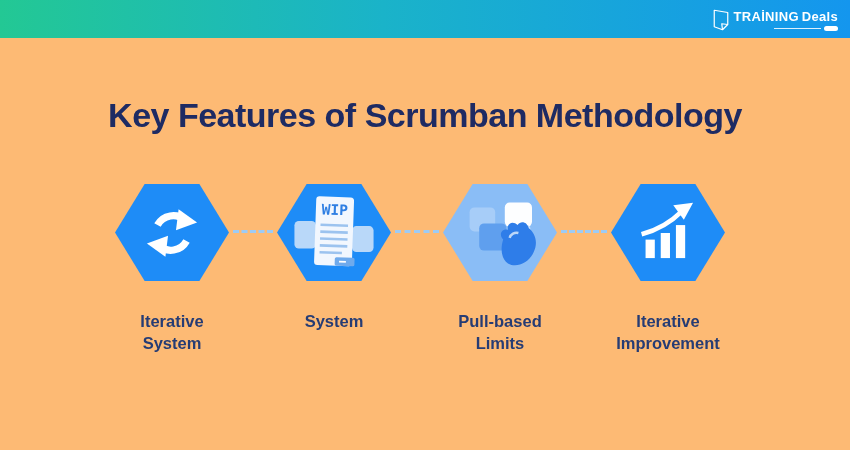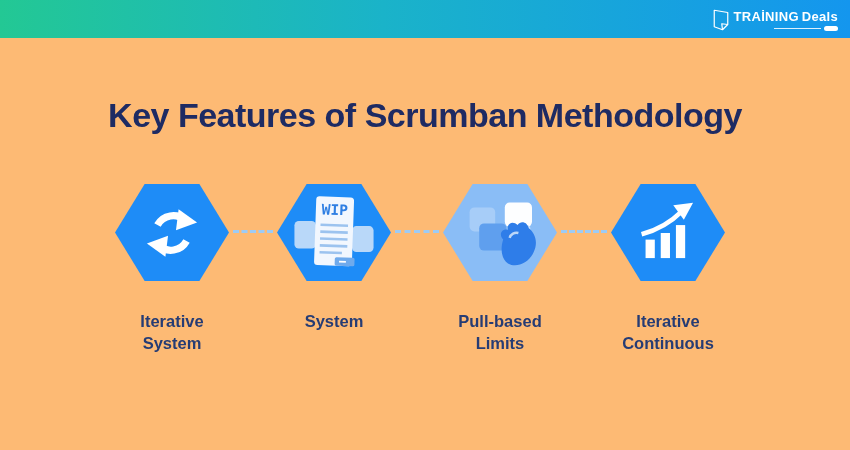--- a/index.html
+++ b/index.html
@@ -141,17 +141,17 @@
       <svg width="66" height="66" viewBox="0 0 100 100">
         <rect x="16" y="60" width="14" height="28" fill="#ffffff"></rect>
         <rect x="39" y="50" width="14" height="38" fill="#ffffff"></rect>
         <rect x="62" y="38" width="14" height="50" fill="#ffffff"></rect>
         <path d="M10 52 C32 46 52 36 70 18" stroke="#ffffff" stroke-width="7" fill="none"></path>
         <path d="M58 8 L88 4 L74 30 Z" fill="#ffffff"></path>
       </svg>
     </div>
     <div class="label">
       <div>Iterative</div>
-      <div>Continuous</div>
+      <div>Improvement</div>
     </div>
   </div>
 
 </div>
 
 </body></html>

